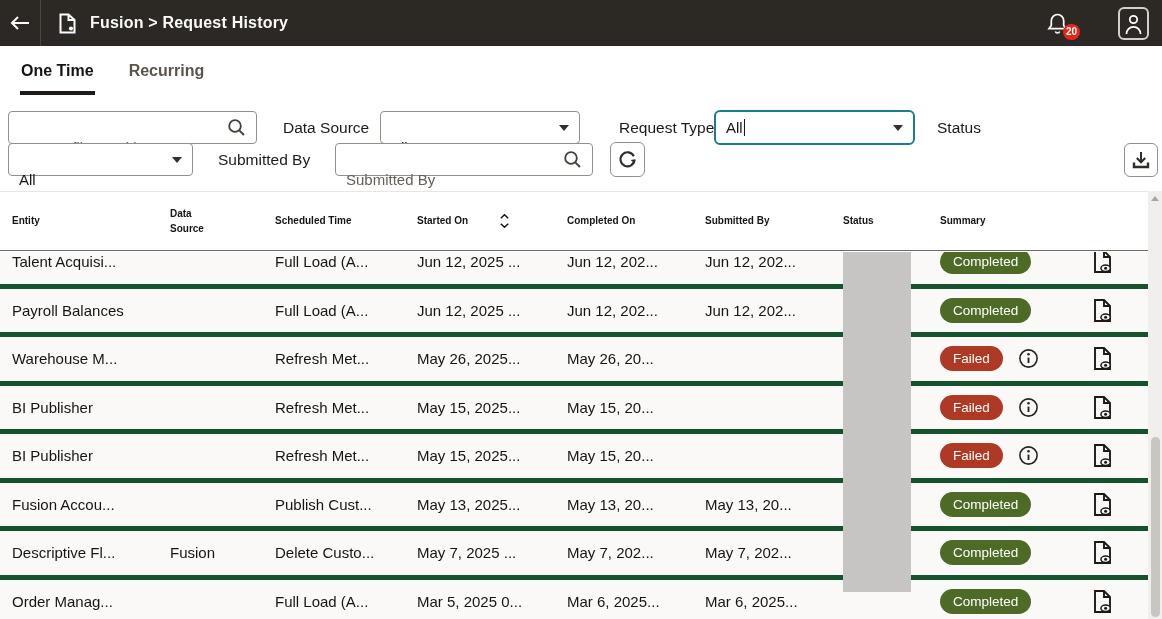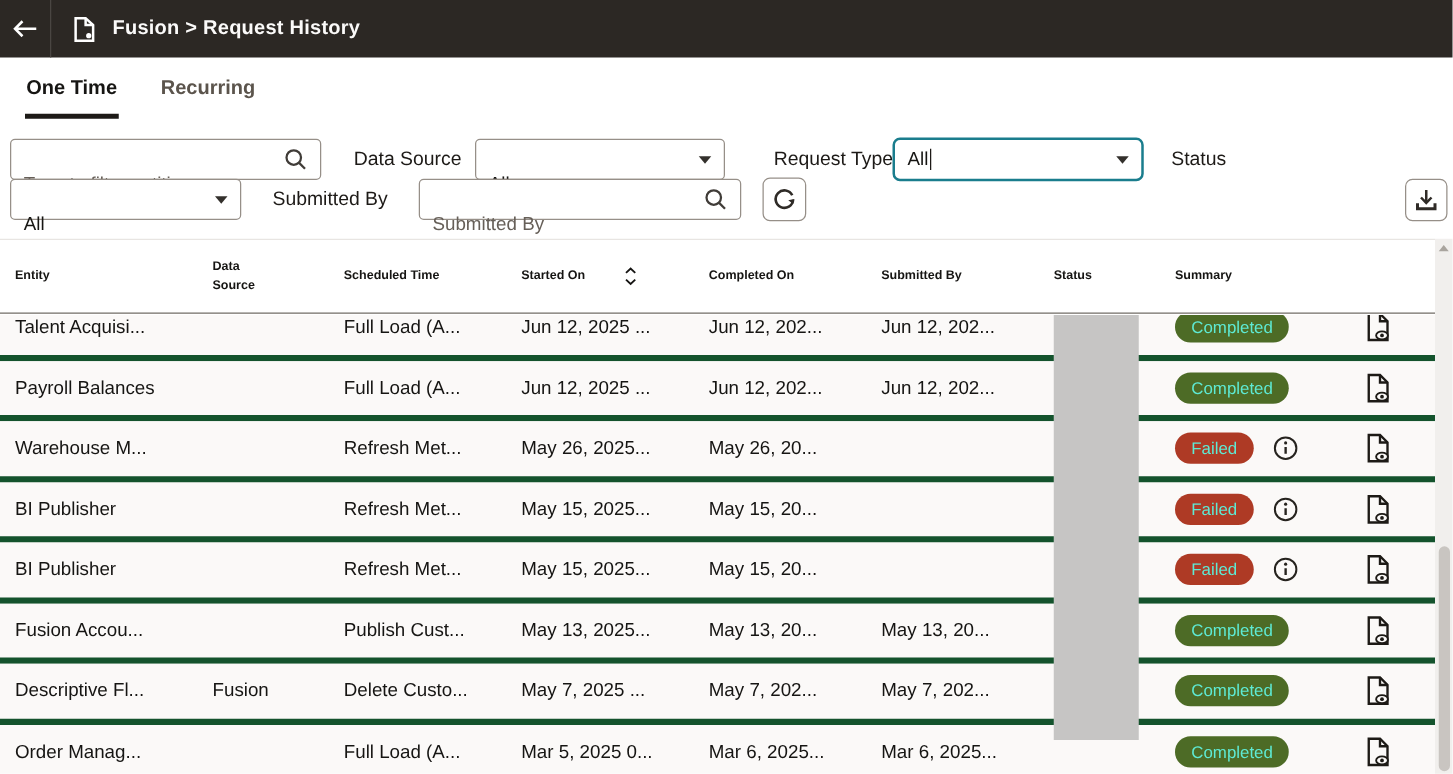--- a/index.html
+++ b/index.html
@@ -61,21 +61,21 @@
   .hw68 { width:68px; } .hw46 { width:46px; }
   .sort-icon { margin-left:22px; display:flex; cursor:pointer; }
   .tbody { position:absolute; top:252px; left:0; width:1148px; bottom:0; overflow:hidden; }
   .row { display:grid; grid-template-columns:158px 105px 142px 150px 138px 138px 97px 152px 44px;
     padding-left:12px; align-items:center; height:48.5px; background:#fbf9f8;
     border-bottom:5px solid #14532d; font-size:15px; }
   .row.first { margin-top:-12px; }
   .cell { white-space:nowrap; overflow:hidden; }
   .status-cell { display:flex; align-items:center; gap:15px; overflow:visible; }
   .badge { display:inline-flex; align-items:center; justify-content:center; height:25px;
-    padding:0 13px; border-radius:13px; color:#5eead4; font-size:13.5px; white-space:nowrap; }
+    padding:0 13px; border-radius:13px; color:#ffffff; font-size:13.5px; white-space:nowrap; }
   .badge.completed { background:var(--completed); }
   .badge.failed { background:var(--failed); }
   .info { display:flex; cursor:pointer; }
   .summary-cell { display:flex; cursor:pointer; }
   .gray-redaction { position:absolute; left:843px; top:252px; width:68px; height:340px; background:#c6c5c4; z-index:3; }
   
   .vscroll { position:absolute; right:0; top:191px; width:14px; bottom:0; background:#f1efed; z-index:4; }
   .vscroll-up { position:absolute; top:5px; left:3px; width:0; height:0;
     border-left:4px solid transparent; border-right:4px solid transparent; border-bottom:5px solid #a9a49e; }
   .vscroll-thumb { position:absolute; left:2.5px; top:246px; width:9px; height:180px; background:#c9c5c1; border-radius:5px; }
@@ -92,20 +92,39 @@
   </div>
   <div class="topbar-divider"></div>
   <span class="doc-icon">
     <svg width="19" height="21" viewBox="0 0 19 21">
         <path d="M2.5 1.5 h8 L16.5 7 V19.5 H2.5 Z" fill="none" stroke="#fff" stroke-width="2"></path>
         <path d="M10.5 1.5 V7 H16.5" fill="none" stroke="#fff" stroke-width="2"></path>
         <circle cx="13" cy="15.5" r="2.1" fill="#fff"></circle>
       </svg>
   </span>
   <span class="topbar-title">Fusion &gt; Request History</span>
+  <div class="topbar-right">
+    <div class="bell-wrap">
+      <span>
+        <svg width="21" height="23" viewBox="0 0 21 23">
+            <path d="M10.5 2.5 a6.2 6.2 0 0 1 6.2 6.2 v4.8 l2.3 3.2 H2 l2.3-3.2 V8.7 a6.2 6.2 0 0 1 6.2-6.2 Z" fill="none" stroke="#fff" stroke-width="1.7"></path>
+            <path d="M8.3 19.5 a2.4 2.4 0 0 0 4.4 0" fill="none" stroke="#fff" stroke-width="1.7"></path>
+          </svg>
+      </span>
+      <span class="bell-badge" style="background: rgb(224, 40, 28);">20</span>
+    </div>
+    <div class="avatar-btn">
+      <span>
+        <svg width="19" height="21" viewBox="0 0 19 21">
+            <circle cx="9.5" cy="6.5" r="3.7" fill="none" stroke="#fff" stroke-width="1.8"></circle>
+            <path d="M2.5 21 a7 7.2 0 0 1 14 0" fill="none" stroke="#fff" stroke-width="1.8"></path>
+          </svg>
+      </span>
+    </div>
+  </div>
 </div>
 
 <div class="tabs">
   <div class="tab active">One Time</div>
   <div class="tab inactive">Recurring</div>
 </div>
 
 <div class="ctl" id="entity-search">
   <span class="placeholder grow">Type to filter entities</span>
   <span>

